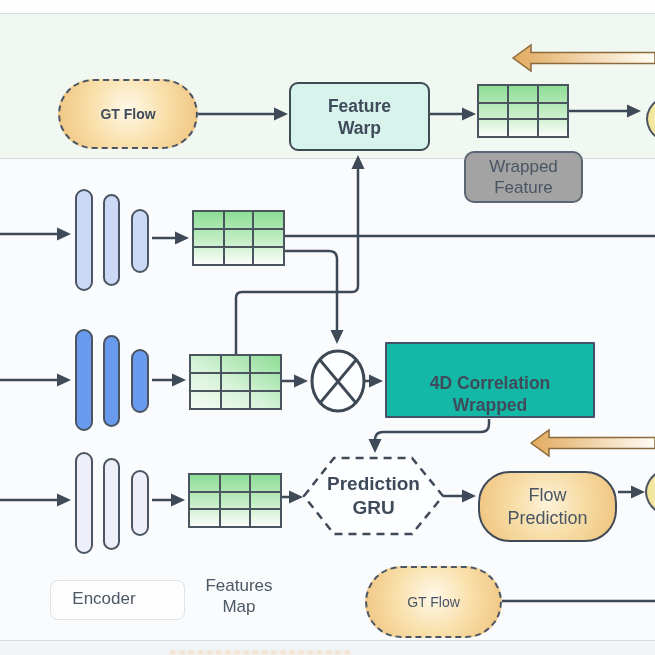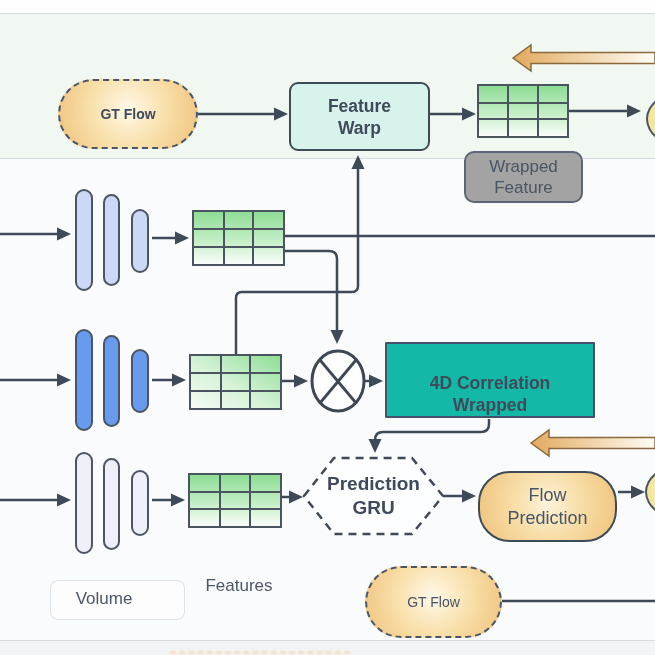--- a/index.html
+++ b/index.html
@@ -203,23 +203,24 @@
 </div>
 
 <div class="abs node box-orange t-reg fs18" style="left:478px;top:457px;width:139px;height:71px;margin-top:14px;">
   <span>Flow</span>
   <span>Prediction</span>
 </div>
 
 <div class="abs partial-oval" style="left:645px;top:464px;width:76px;height:56px;"></div>
 
 <div class="abs faint-card" style="left:50px;top:580px;width:133px;height:38px;"></div>
-<div class="abs caption" style="left:40px;top:588px;width:128px;">Volume</div>
+<div class="abs caption" style="left:40px;top:588px;width:128px;">Encoder</div>
 
 <div class="abs caption" style="left:185px;top:575px;width:108px;">
   <div>Features</div>
+  <div>Map</div>
 </div>
 
 <div class="abs node stadium-orange t-reg fs19" style="left:365px;top:566px;width:137px;height:72px;">
   <span>GT Flow</span>
 </div>
 
 <div class="abs" style="left:170px;top:651px;width:180px;height:6px;border-top:3px dashed #eec27c;opacity:0.45;filter:blur(1px);"></div>
 
 </body></html>

